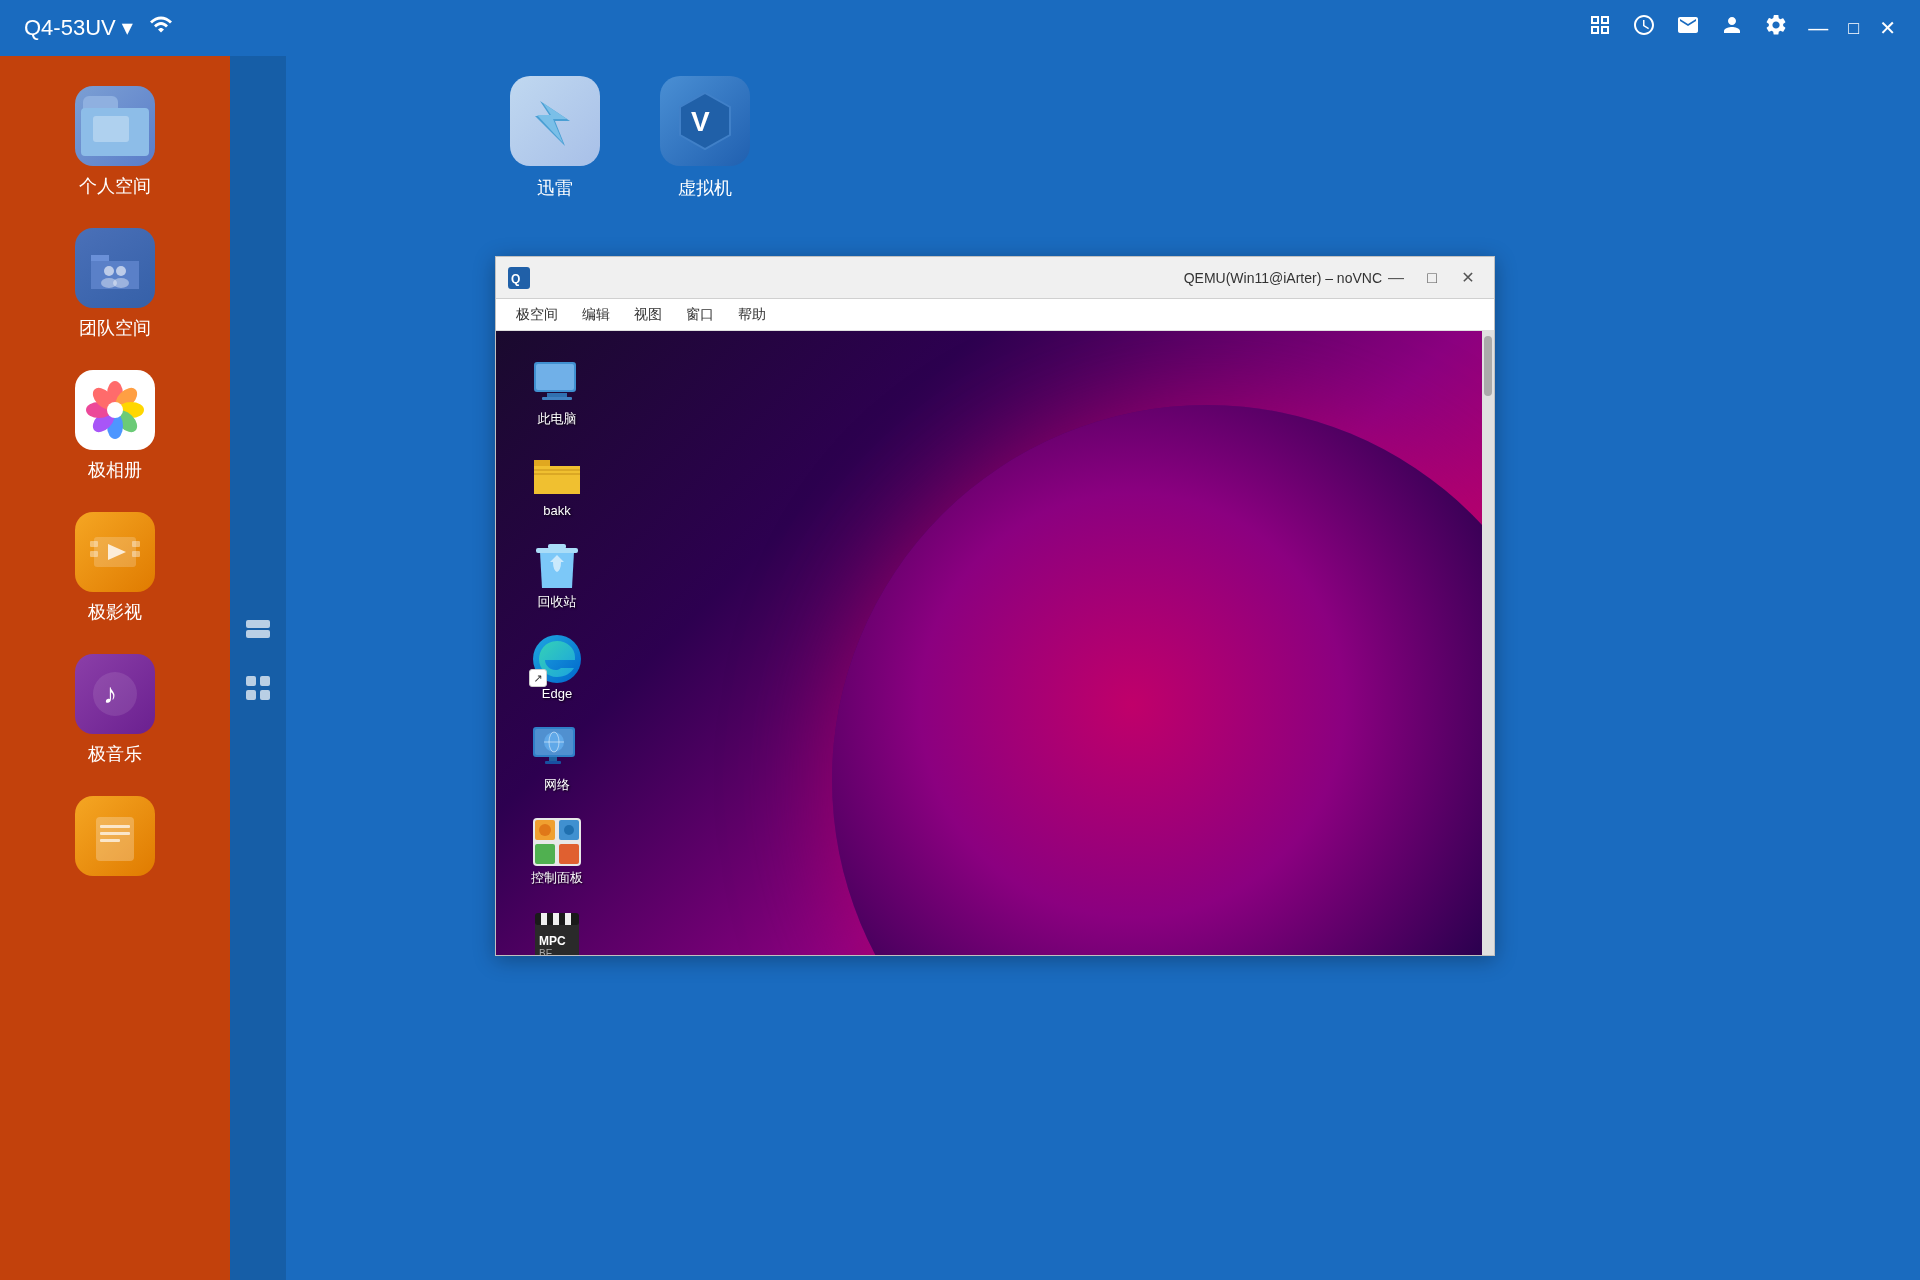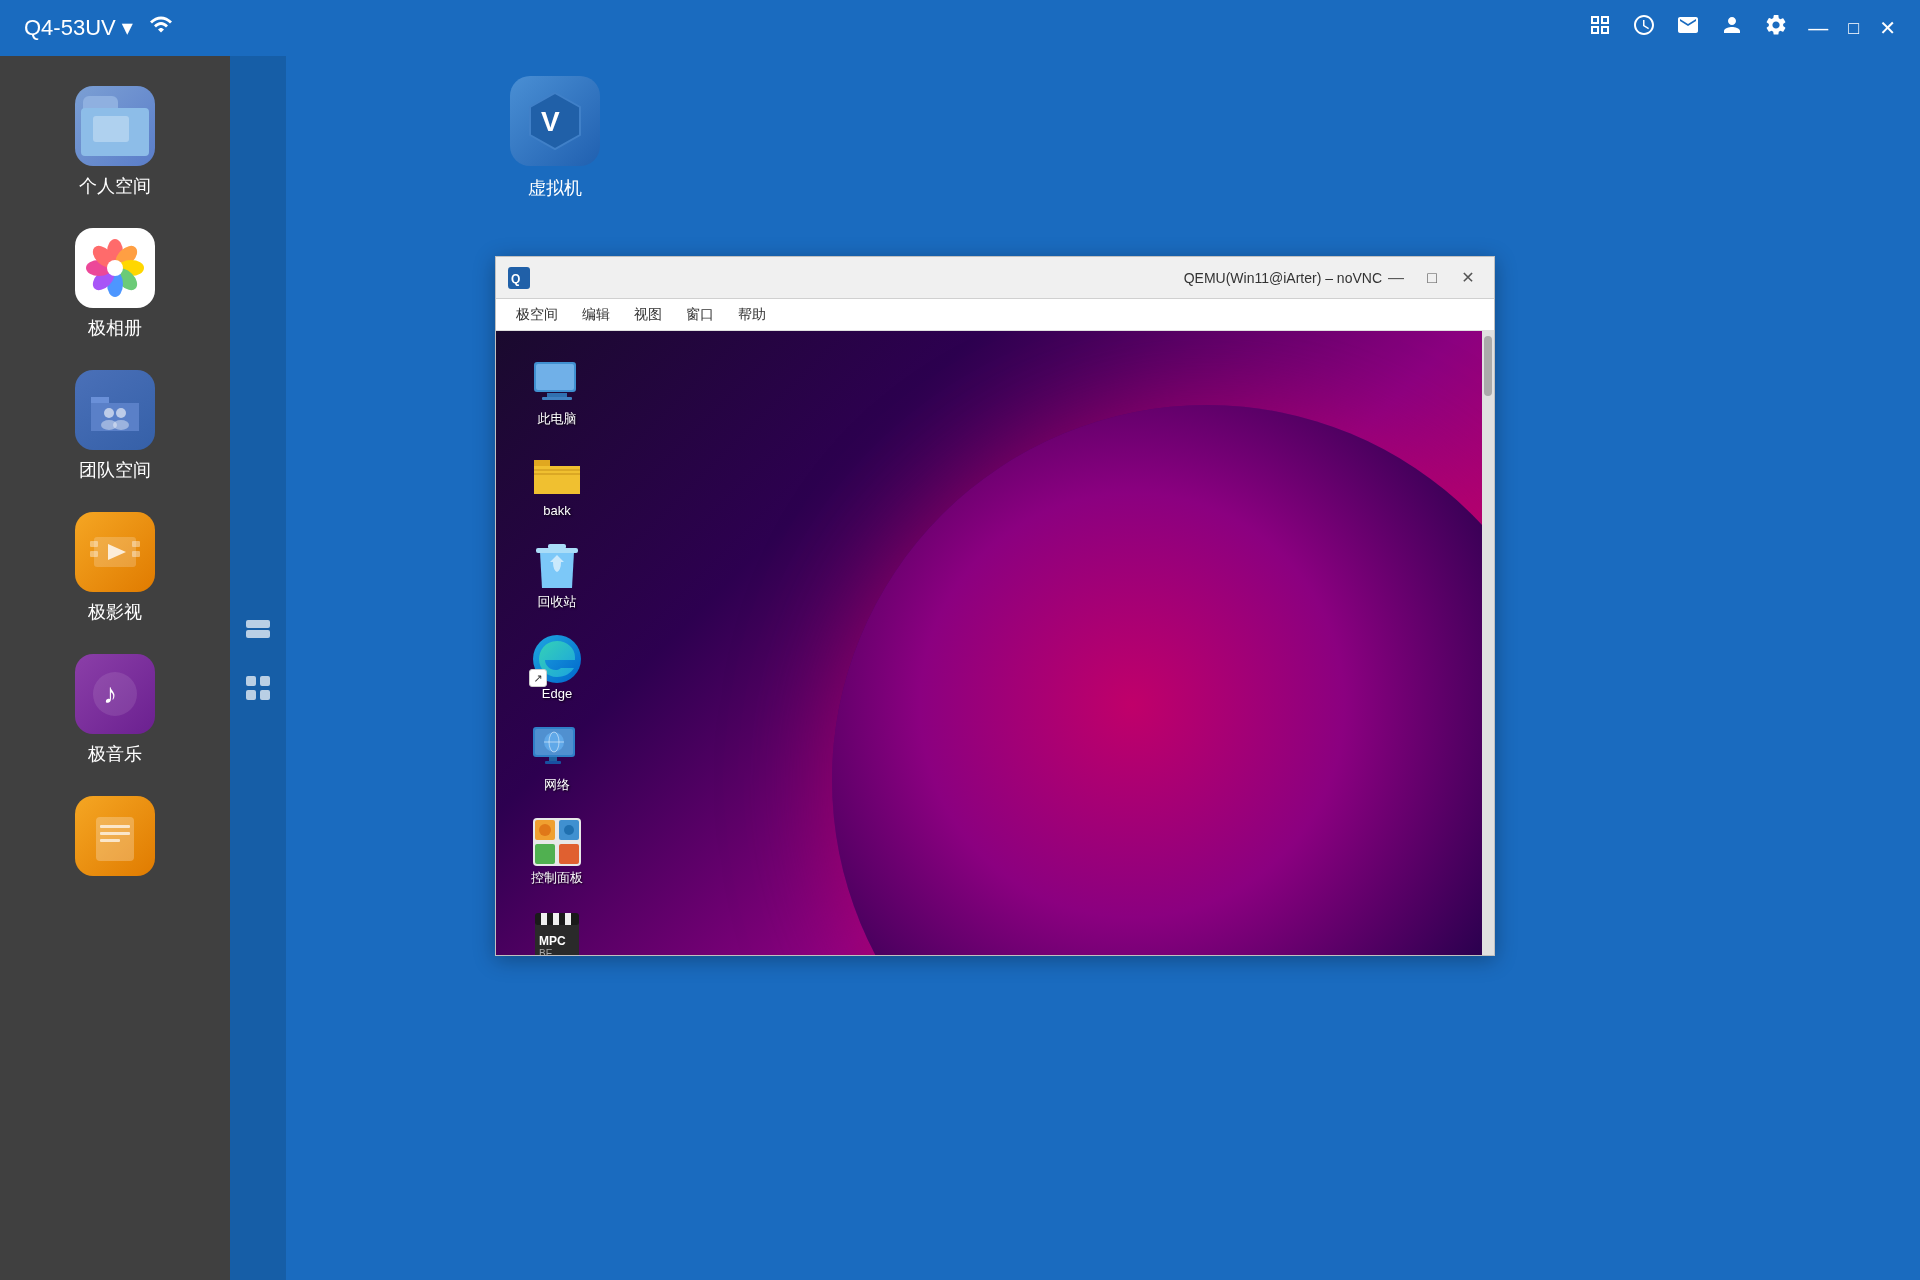--- a/index.html
+++ b/index.html
@@ -44,21 +44,21 @@
     #main {
       display: flex;
       width: 100%;
       height: calc(1280px - 56px);
     }
 
     
     #sidebar {
       width: 230px;
       height: 100%;
-      background: #404040;
+      background: #c2410c;
       display: flex;
       flex-direction: column;
       padding: 20px 0;
       gap: 10px;
     }
 
     .sidebar-icon-item {
       display: flex;
       flex-direction: column;
       align-items: center;
@@ -403,20 +403,35 @@
     <div class="sidebar-icon-item">
       <div class="folder-blue">
 
         <div style="position:absolute;top:28px;left:16px;z-index:1;">
           <svg width="40" height="30" viewBox="0 0 40 30">
             <rect x="2" y="2" width="36" height="26" rx="3" fill="rgba(255,255,255,0.3)"></rect>
           </svg>
         </div>
       </div>
       <span class="sidebar-icon-label">个人空间</span>
+    </div>
+
+    <div class="sidebar-icon-item">
+      <div style="width:80px;height:80px;background:linear-gradient(145deg,#4a70b8,#3560a8);border-radius:18px;display:flex;align-items:center;justify-content:center;">
+        <svg width="56" height="50" viewBox="0 0 56 50">
+          <path d="M4 18 L4 46 L52 46 L52 18 L28 18 Z" fill="#5a80c8" rx="3"></path>
+          <path d="M4 18 L22 18 L22 12 L4 12 Z" fill="#6a90d8" rx="2"></path>
+
+          <circle cx="22" cy="28" r="5" fill="rgba(255,255,255,0.6)"></circle>
+          <circle cx="34" cy="28" r="5" fill="rgba(255,255,255,0.6)"></circle>
+          <ellipse cx="22" cy="40" rx="8" ry="5" fill="rgba(255,255,255,0.4)"></ellipse>
+          <ellipse cx="34" cy="40" rx="8" ry="5" fill="rgba(255,255,255,0.4)"></ellipse>
+        </svg>
+      </div>
+      <span class="sidebar-icon-label">团队空间</span>
     </div>
 
     <div class="sidebar-icon-item">
       <div class="photos-icon">
 
         <svg width="62" height="62" viewBox="0 0 62 62">
 
           <ellipse cx="31" cy="15" rx="8" ry="13" fill="#FF6B6B" transform="rotate(0 31 31)"></ellipse>
           <ellipse cx="31" cy="15" rx="8" ry="13" fill="#FF9F43" transform="rotate(45 31 31)"></ellipse>
           <ellipse cx="31" cy="15" rx="8" ry="13" fill="#FFD700" transform="rotate(90 31 31)"></ellipse>
@@ -425,35 +440,20 @@
           <ellipse cx="31" cy="15" rx="8" ry="13" fill="#A855F7" transform="rotate(225 31 31)"></ellipse>
           <ellipse cx="31" cy="15" rx="8" ry="13" fill="#EC4899" transform="rotate(270 31 31)"></ellipse>
           <ellipse cx="31" cy="15" rx="8" ry="13" fill="#FF6B6B" transform="rotate(315 31 31)"></ellipse>
           <circle cx="31" cy="31" r="8" fill="white"></circle>
         </svg>
       </div>
       <span class="sidebar-icon-label">极相册</span>
     </div>
 
     <div class="sidebar-icon-item">
-      <div style="width:80px;height:80px;background:linear-gradient(145deg,#4a70b8,#3560a8);border-radius:18px;display:flex;align-items:center;justify-content:center;">
-        <svg width="56" height="50" viewBox="0 0 56 50">
-          <path d="M4 18 L4 46 L52 46 L52 18 L28 18 Z" fill="#5a80c8" rx="3"></path>
-          <path d="M4 18 L22 18 L22 12 L4 12 Z" fill="#6a90d8" rx="2"></path>
-
-          <circle cx="22" cy="28" r="5" fill="rgba(255,255,255,0.6)"></circle>
-          <circle cx="34" cy="28" r="5" fill="rgba(255,255,255,0.6)"></circle>
-          <ellipse cx="22" cy="40" rx="8" ry="5" fill="rgba(255,255,255,0.4)"></ellipse>
-          <ellipse cx="34" cy="40" rx="8" ry="5" fill="rgba(255,255,255,0.4)"></ellipse>
-        </svg>
-      </div>
-      <span class="sidebar-icon-label">团队空间</span>
-    </div>
-
-    <div class="sidebar-icon-item">
       <div class="video-icon">
 
         <svg width="50" height="50" viewBox="0 0 50 50">
           <rect x="4" y="10" width="42" height="30" rx="3" fill="rgba(255,255,255,0.2)"></rect>
           <rect x="0" y="14" width="8" height="6" rx="1" fill="rgba(255,255,255,0.4)"></rect>
           <rect x="0" y="24" width="8" height="6" rx="1" fill="rgba(255,255,255,0.4)"></rect>
           <rect x="42" y="14" width="8" height="6" rx="1" fill="rgba(255,255,255,0.4)"></rect>
           <rect x="42" y="24" width="8" height="6" rx="1" fill="rgba(255,255,255,0.4)"></rect>
           <polygon points="18,17 36,25 18,33" fill="rgba(255,255,255,0.8)"></polygon>
         </svg>
@@ -500,20 +500,30 @@
           <rect x="4" y="4" width="10" height="10" rx="2"></rect>
           <rect x="18" y="4" width="10" height="10" rx="2"></rect>
           <rect x="4" y="18" width="10" height="10" rx="2"></rect>
           <rect x="18" y="18" width="10" height="10" rx="2"></rect>
         </svg>
       </div>
     </div>
 
     <div style="position:absolute;top:20px;left:280px;display:flex;gap:60px;">
 
+      <div class="desktop-icon">
+        <div class="xunlei-bg">
+          <svg width="60" height="60" viewBox="0 0 60 60">
+
+            <path d="M15 10 L45 30 L30 30 L40 55 L10 25 L25 25 Z" fill="#4a9fd4"></path>
+            <path d="M18 12 L42 28 L28 28 L38 52 L12 24 L26 24 Z" fill="#7abfe8"></path>
+          </svg>
+        </div>
+        <span class="desktop-icon-label">迅雷</span>
+      </div>
 
       <div class="desktop-icon">
         <div class="vm-bg">
 
           <svg width="60" height="60" viewBox="0 0 60 60">
             <polygon points="30,2 55,16 55,44 30,58 5,44 5,16" fill="#2060a8" stroke="#4080c8" stroke-width="2"></polygon>
             <text x="16" y="40" font-size="28" font-weight="bold" fill="white" font-family="Arial">V</text>
           </svg>
         </div>
         <span class="desktop-icon-label">虚拟机</span>

